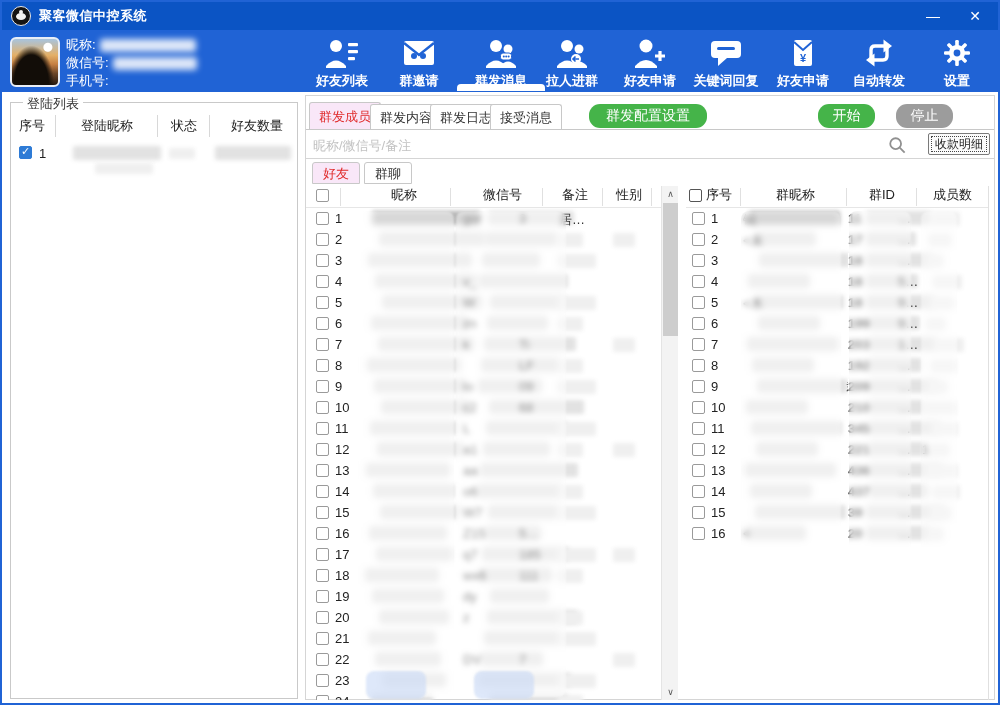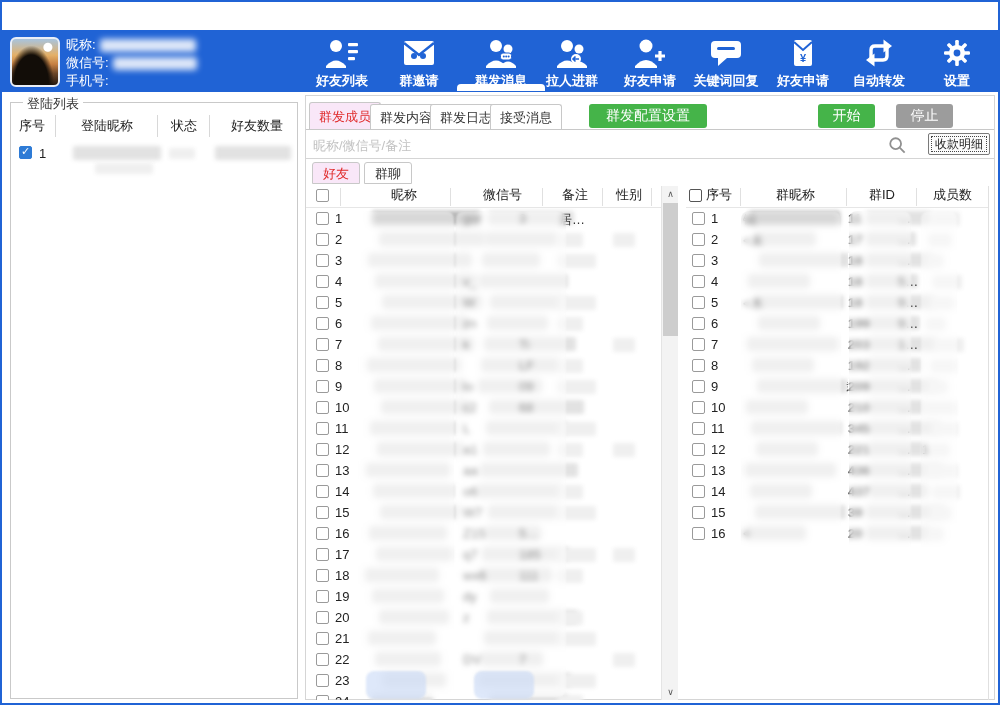--- a/index.html
+++ b/index.html
@@ -43,21 +43,21 @@
   .blob.dark { background:#b5b5b5; }
   .blob.light { background:#efefef; }
   #login-actions { position:absolute; left:32px; top:533px; width:252px; height:58px; border:1px solid #c9c9c9; }
   .greenbtn { position:absolute; top:15px; width:80px; height:27px; background:#45B449; border:none; border-radius:4px; color:#fff; font-size:14px; font-family:inherit; }
 
   
   #main { position:absolute; left:303px; top:93px; width:690px; height:605px; background:#fff; border:1px solid #d5d5d5; }
   .tab { position:absolute; top:8px; height:25px; line-height:25px; padding:0 9px; background:#fff; border:1px solid #c8c8c8; border-bottom:none; border-radius:3px 3px 0 0; font-size:13px; color:#333; }
   .tab.active { top:6px; height:27px; line-height:27px; background:#F9E7F8; color:#E02B2B; }
   #tabline { position:absolute; left:0; top:33px; width:100%; height:1px; background:#c8c8c8; }
-  .actionbtn { position:absolute; top:8px; height:24px; border:none; border-radius:3px; color:#fff; font-size:14px; font-family:inherit; }
+  .actionbtn { position:absolute; top:8px; height:24px; border:none; border-radius:11px; color:#fff; font-size:14px; font-family:inherit; }
   #btn-config { left:283px; width:118px; background:#45B449; }
   #btn-start { left:512px; width:57px; background:#45B449; }
   #btn-stop  { left:590px; width:57px; background:#9C9C9C; }
 
   #searchrow { position:absolute; left:0; top:34px; width:100%; height:29px; border-bottom:1px solid #d5d5d5; }
   #search-placeholder { position:absolute; left:7px; top:7px; color:#c2c2c2; font-size:13px; }
   #mag { position:absolute; right:88px; top:6px; }
   #btn-checkall { position:absolute; right:4px; top:3px; width:62px; height:22px; background:#fbfbfb; border:1px solid #7a7a7a; outline:1px dotted #444; outline-offset:-4px; font-size:12px; color:#222; font-family:inherit; border-radius:2px; }
 
   .subtab { position:absolute; top:66px; height:22px; line-height:22px; width:48px; text-align:center; background:#fff; border:1px solid #c8c8c8; border-radius:3px 3px 0 0; font-size:13px; color:#333; }
@@ -80,20 +80,26 @@
   #sthumb { position:absolute; left:1px; top:17px; width:15px; height:133px; background:#CDCDCD; }
   #gtable-right { position:absolute; left:682px; top:90px; width:1px; height:514px; background:#e0e0e0; }
   
   .smudge { position:absolute; background:rgba(255,255,255,.45); filter:blur(1px); backdrop-filter:blur(2.5px); pointer-events:none; border-radius:8px; }
 </style>
 </head>
 <body>
 
 <div id="frame">
 
+  <div id="titlebar">
+    <div id="logo"></div>
+    <div id="title">聚客微信中控系统</div>
+    <div id="btn-min" class="wbtn">—</div>
+    <div id="btn-close" class="wbtn">✕</div>
+  </div>
 
   <div id="header">
     <div id="avatar"></div>
     <div class="pline" style="top:6px;"><span>昵称:</span><span class="pblur" style="width:96px;"></span></div>
     <div class="pline" style="top:24px;"><span>微信号:</span><span class="pblur" style="width:84px;"></span></div>
     <div class="pline" style="top:42px;"><span>手机号:</span></div>
     <div id="navbar">
         <div class="nav-item" style="left: 340px;">
           <div class="nico">
             <svg width="34" height="30" viewBox="0 0 34 30">

